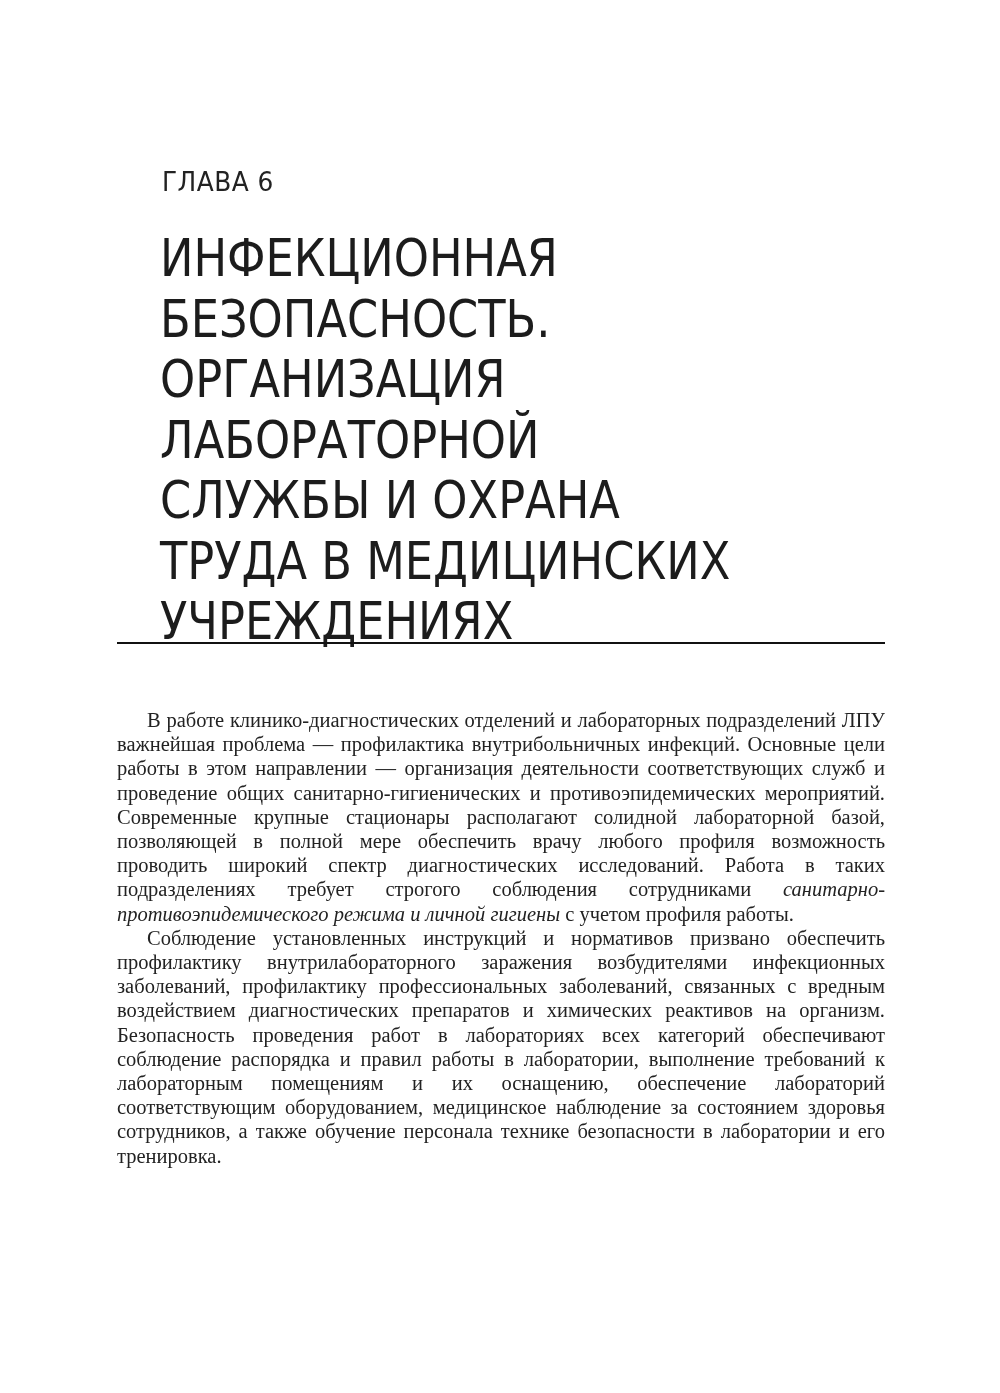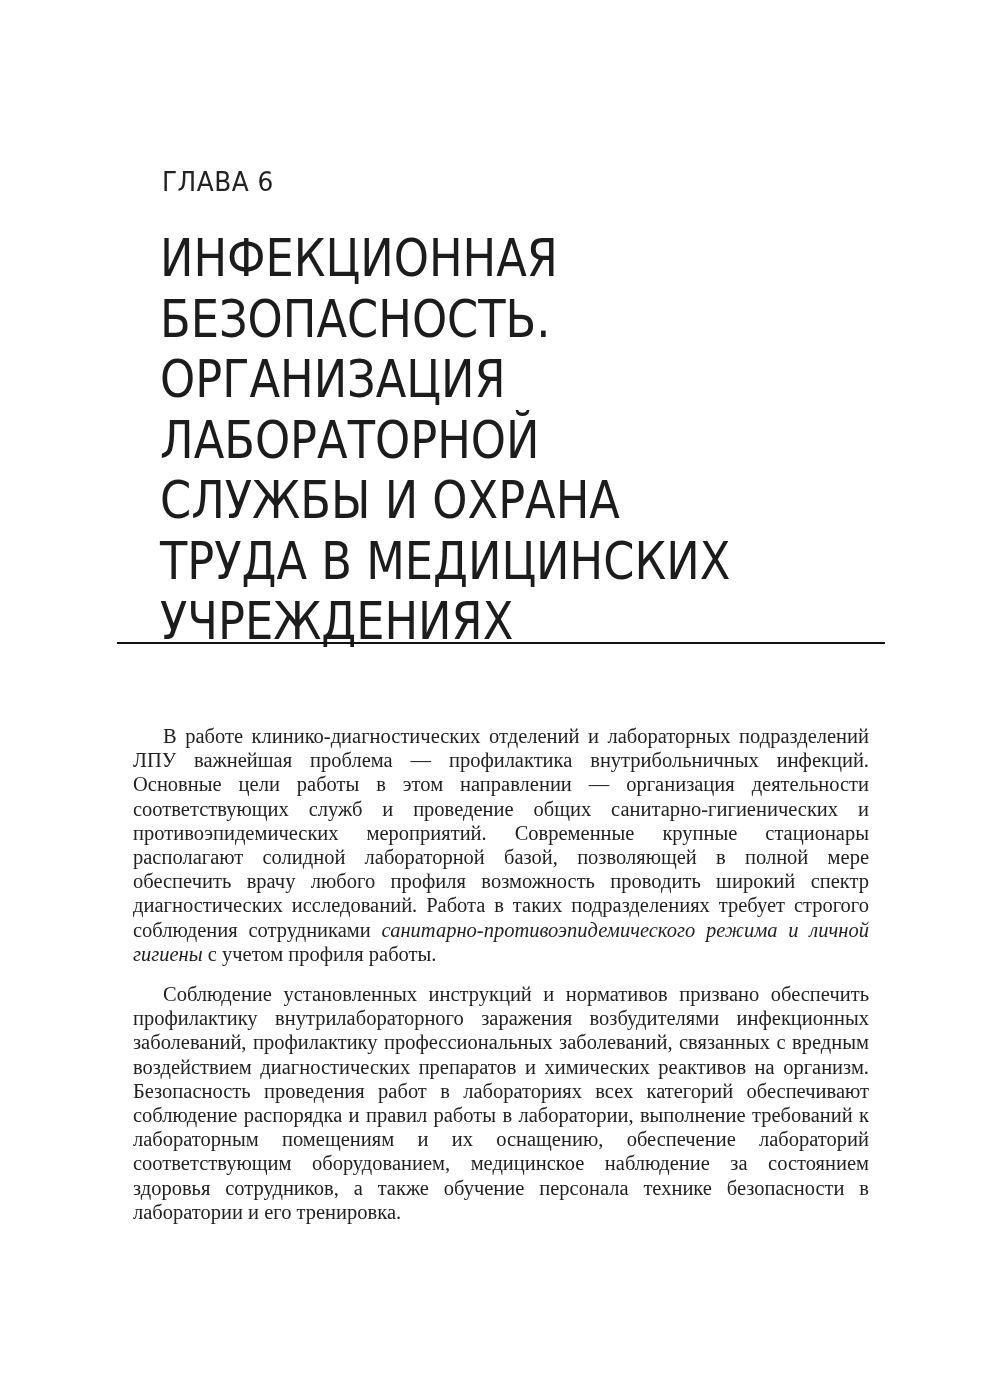--- a/index.html
+++ b/index.html
@@ -27,21 +27,21 @@
       background: #111;
     }
     .body-text {
       position: absolute; left: 117px; top: 708px; width: 768px;
       font-family: "Liberation Serif", serif;
       font-size: 20.5px; line-height: 24.2px;
       color: #222;
       text-align: justify;
       hyphens: manual;
     }
-    .body-text p { margin: 16px; text-indent: 30px; }
+    .body-text p { margin: 0; text-indent: 30px; }
     .body-text em { font-style: italic; }
   </style>
 </head>
 <body>
 
 <div class="chapter-label">ГЛАВА 6</div>
 
 <h1 class="chapter-title">
   <span>ИНФЕКЦИОННАЯ</span>
   <span>БЕЗОПАСНОСТЬ.</span>

